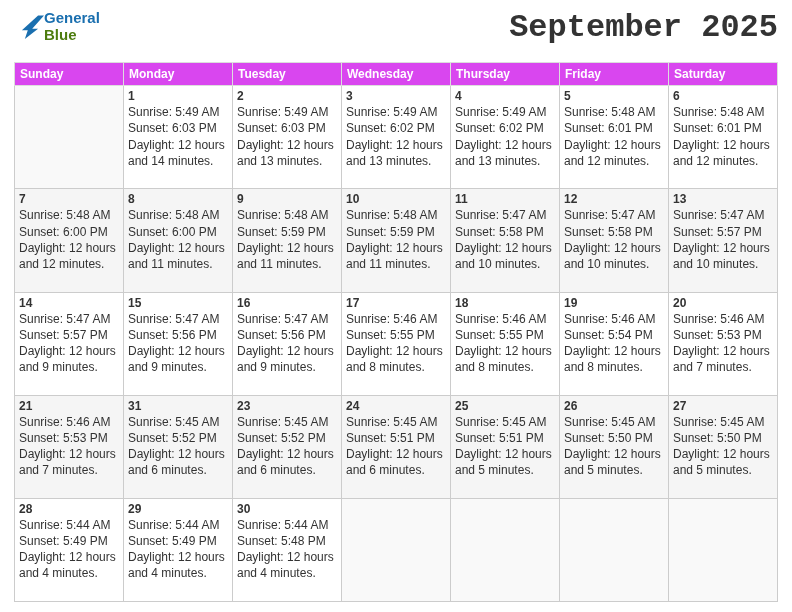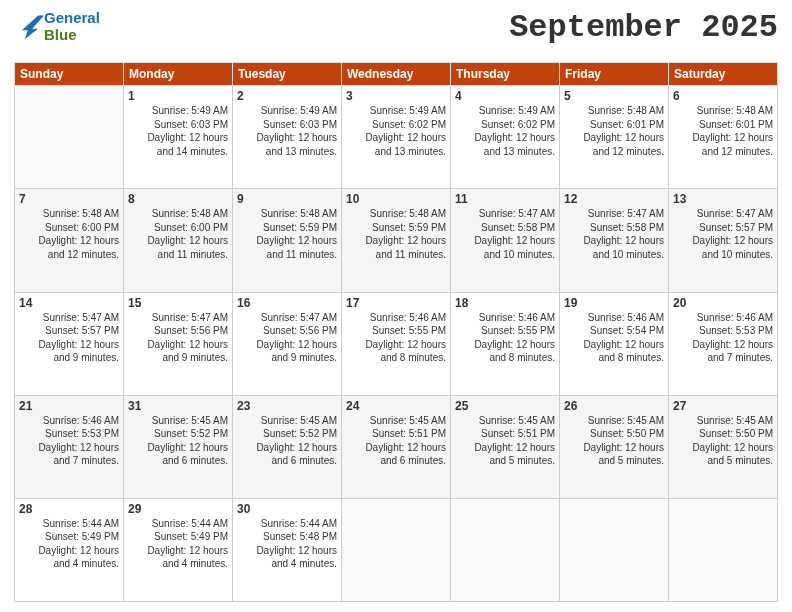--- a/index.html
+++ b/index.html
@@ -56,21 +56,21 @@
       font-size: 14px;
       color: #555;
     }
     .calendar {
       width: 100%;
       border-collapse: collapse;
       flex: 1;
       font-size: 10px;
     }
     .calendar th {
-      background: #c2410c;
+      background: #d946ef;
       color: #fff;
       text-align: left;
       padding: 4px 5px;
       font-size: 12px;
       font-weight: bold;
       border: 1px solid #ddd;
     }
     .calendar td {
       border: 1px solid #ccc;
       vertical-align: top;
@@ -85,24 +85,23 @@
       background: #fff;
     }
     .day-num {
       font-size: 12px;
       font-weight: bold;
       color: #333;
       display: block;
       margin-bottom: 1px;
     }
     .day-info {
-      font-size: 10px;
+      font-size: 12px;
       color: #333;
       line-height: 1.35;
-      text-align: right;
     }
     .empty-cell {
       background: #f9f9f9 !important;
     }
     
     .row-1 td { background: #fff; }
     .row-2 td { background: #efefef; }
     .row-3 td { background: #fff; }
     .row-4 td { background: #efefef; }
     .row-5 td { background: #fff; }

